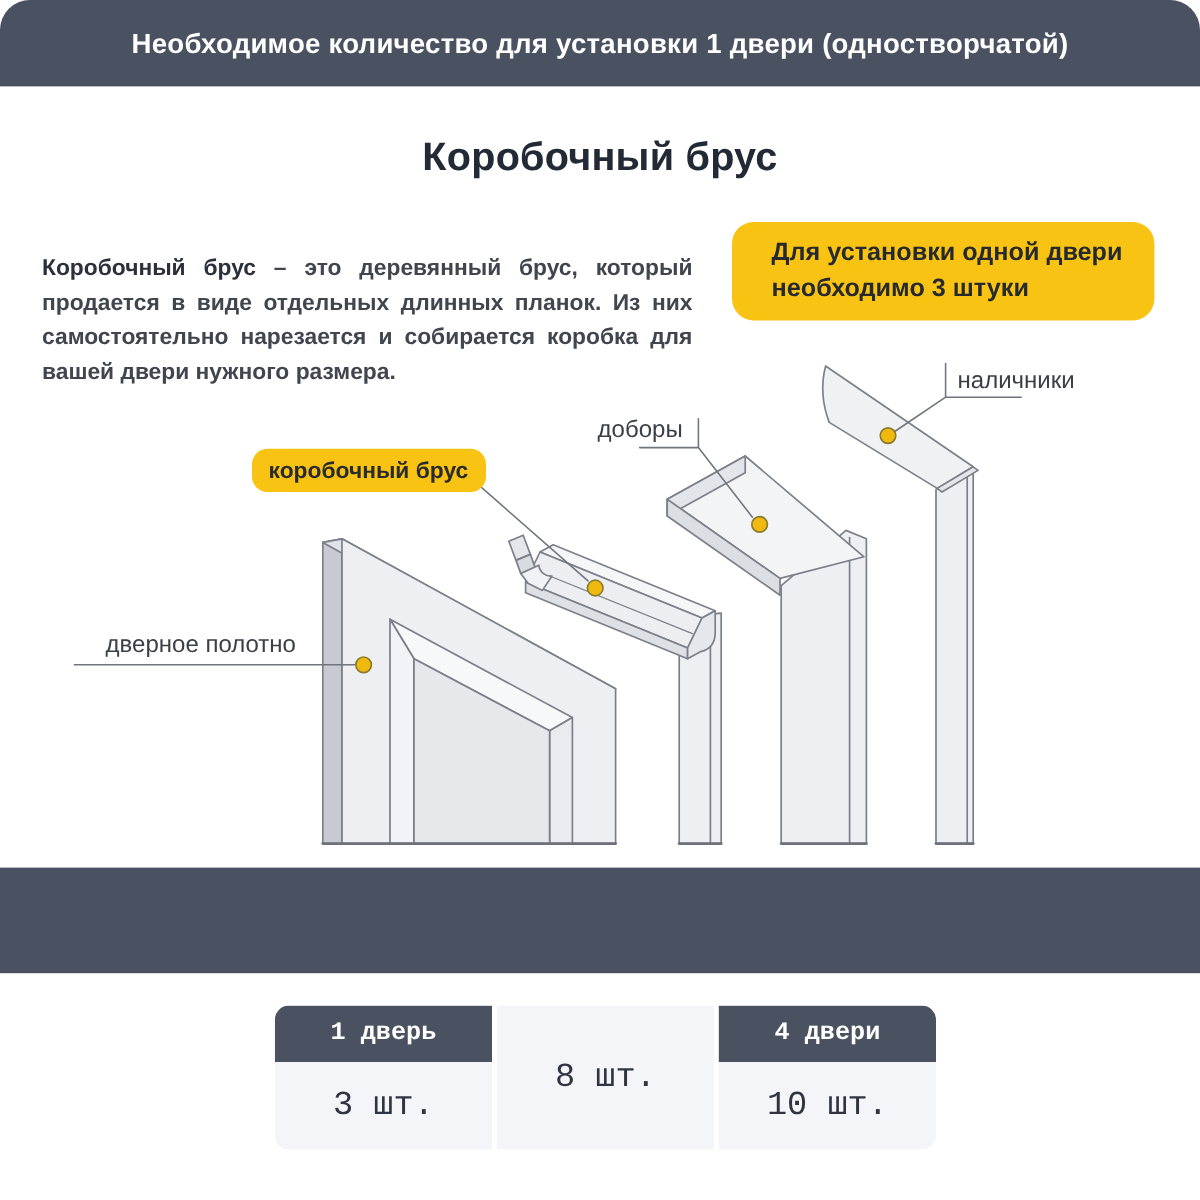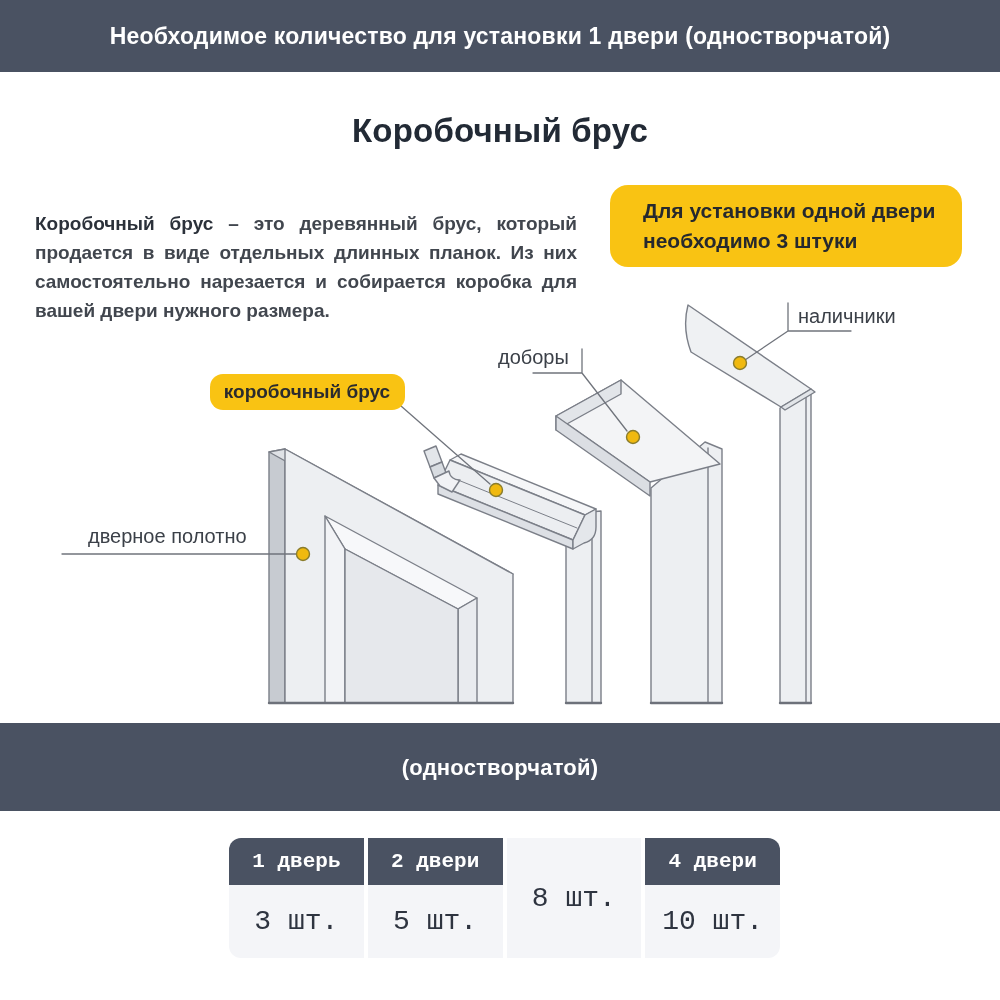--- a/index.html
+++ b/index.html
@@ -1,19 +1,20 @@
 <!DOCTYPE html>
 <html lang="ru"><head>
 <meta charset="utf-8">
 <style>
   html,body{margin:0;padding:0;background:#ffffff;}
   .page{
     position:relative;width:1000px;height:1000px;margin:0 auto;
     background:#ffffff;overflow:hidden;
     font-family:"Liberation Sans", sans-serif;
+    border-radius:25px;
     -webkit-font-smoothing:antialiased;
   }
   
   .bar{
     position:absolute;left:0;width:1000px;background:#4a5262;color:#ffffff;
     display:flex;flex-direction:column;align-items:center;justify-content:center;
     font-weight:bold;text-align:center;
   }
   .top-bar{top:0;height:72px;font-size:23px;letter-spacing:.2px;}
   .bottom-bar{top:723px;height:88px;font-size:22px;line-height:33px;letter-spacing:.2px;}
@@ -147,31 +148,26 @@
       <rect x="210" y="84" width="195" height="36" rx="13" fill="#f9c313"></rect>
       <text class="pill-text" x="307" y="108" text-anchor="middle">коробочный брус</text>
     </g>
 
     <text x="88" y="253">дверное полотно</text>
     <text x="498" y="74">доборы</text>
     <text x="798" y="33">наличники</text>
   </svg>
 
   <div class="bar bottom-bar">
-    <div>(одностворчатой)</div>
   </div>
 
   <div class="qty-table">
     <div class="qty-col">
       <div class="qty-head">1 дверь</div>
       <div class="qty-val">3 шт.</div>
-    </div>
-    <div class="qty-col">
-      <div class="qty-head">2 двери</div>
-      <div class="qty-val">5 шт.</div>
     </div>
     <div class="qty-col">
       <div class="qty-val">8 шт.</div>
     </div>
     <div class="qty-col">
       <div class="qty-head">4 двери</div>
       <div class="qty-val">10 шт.</div>
     </div>
   </div>
 

